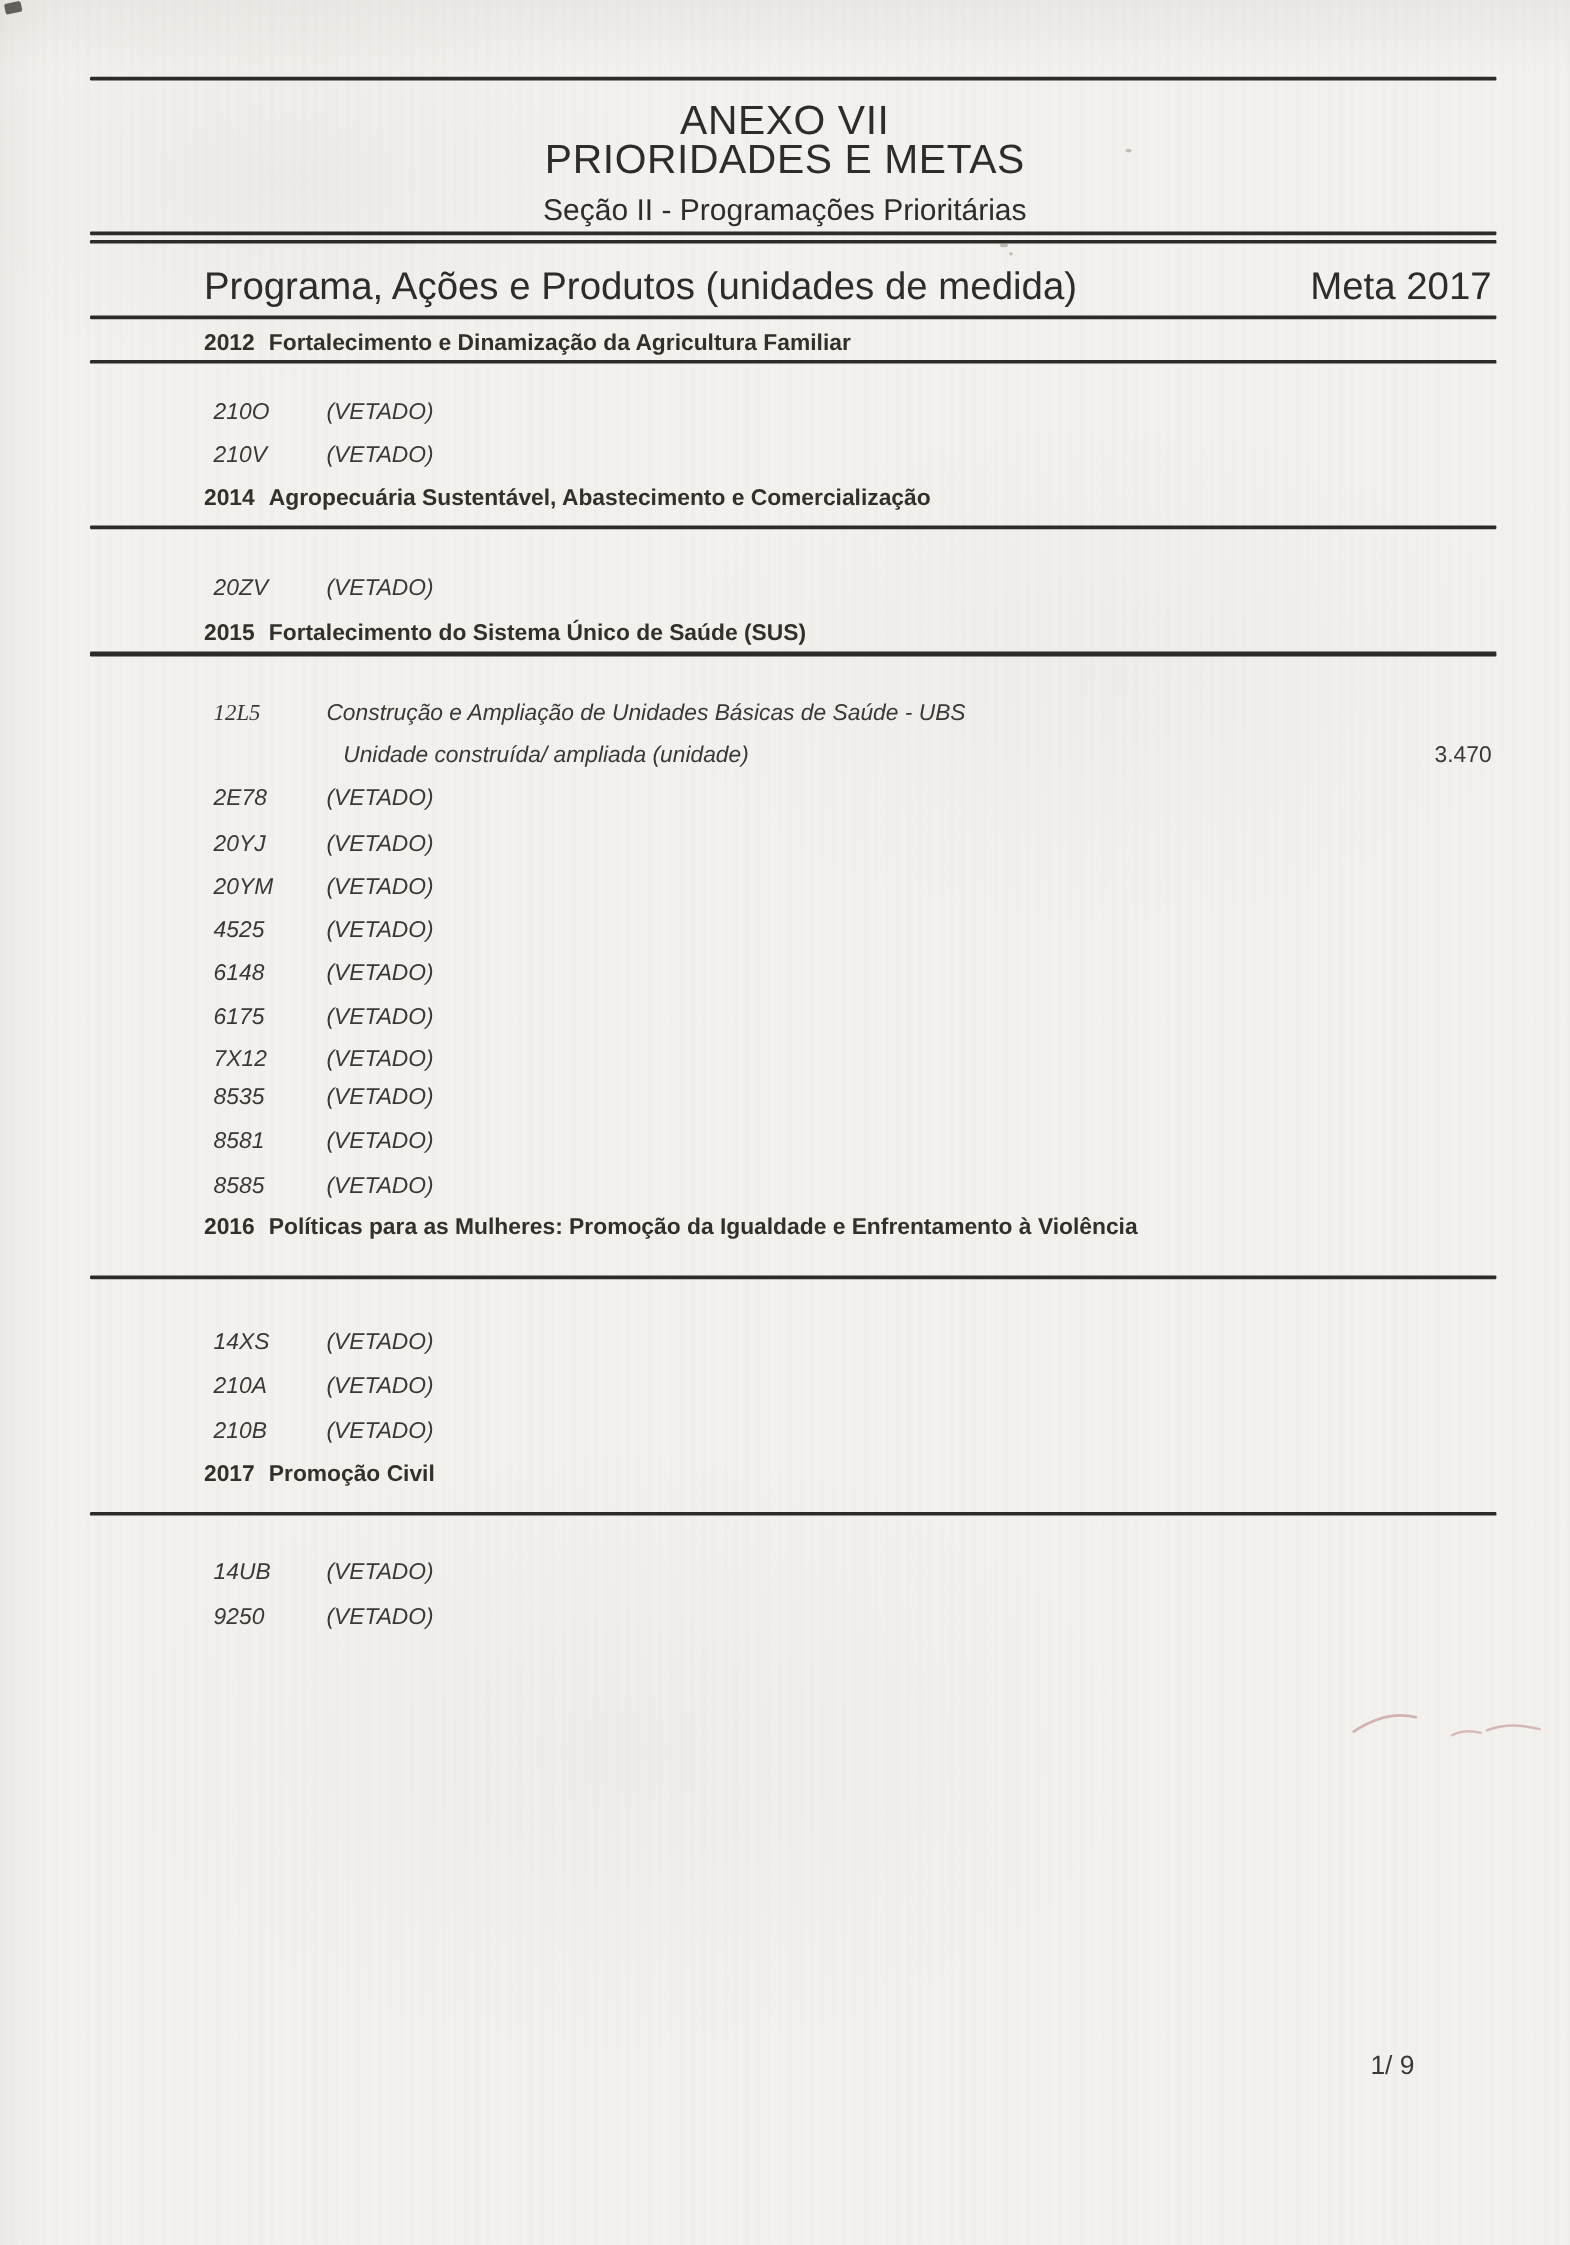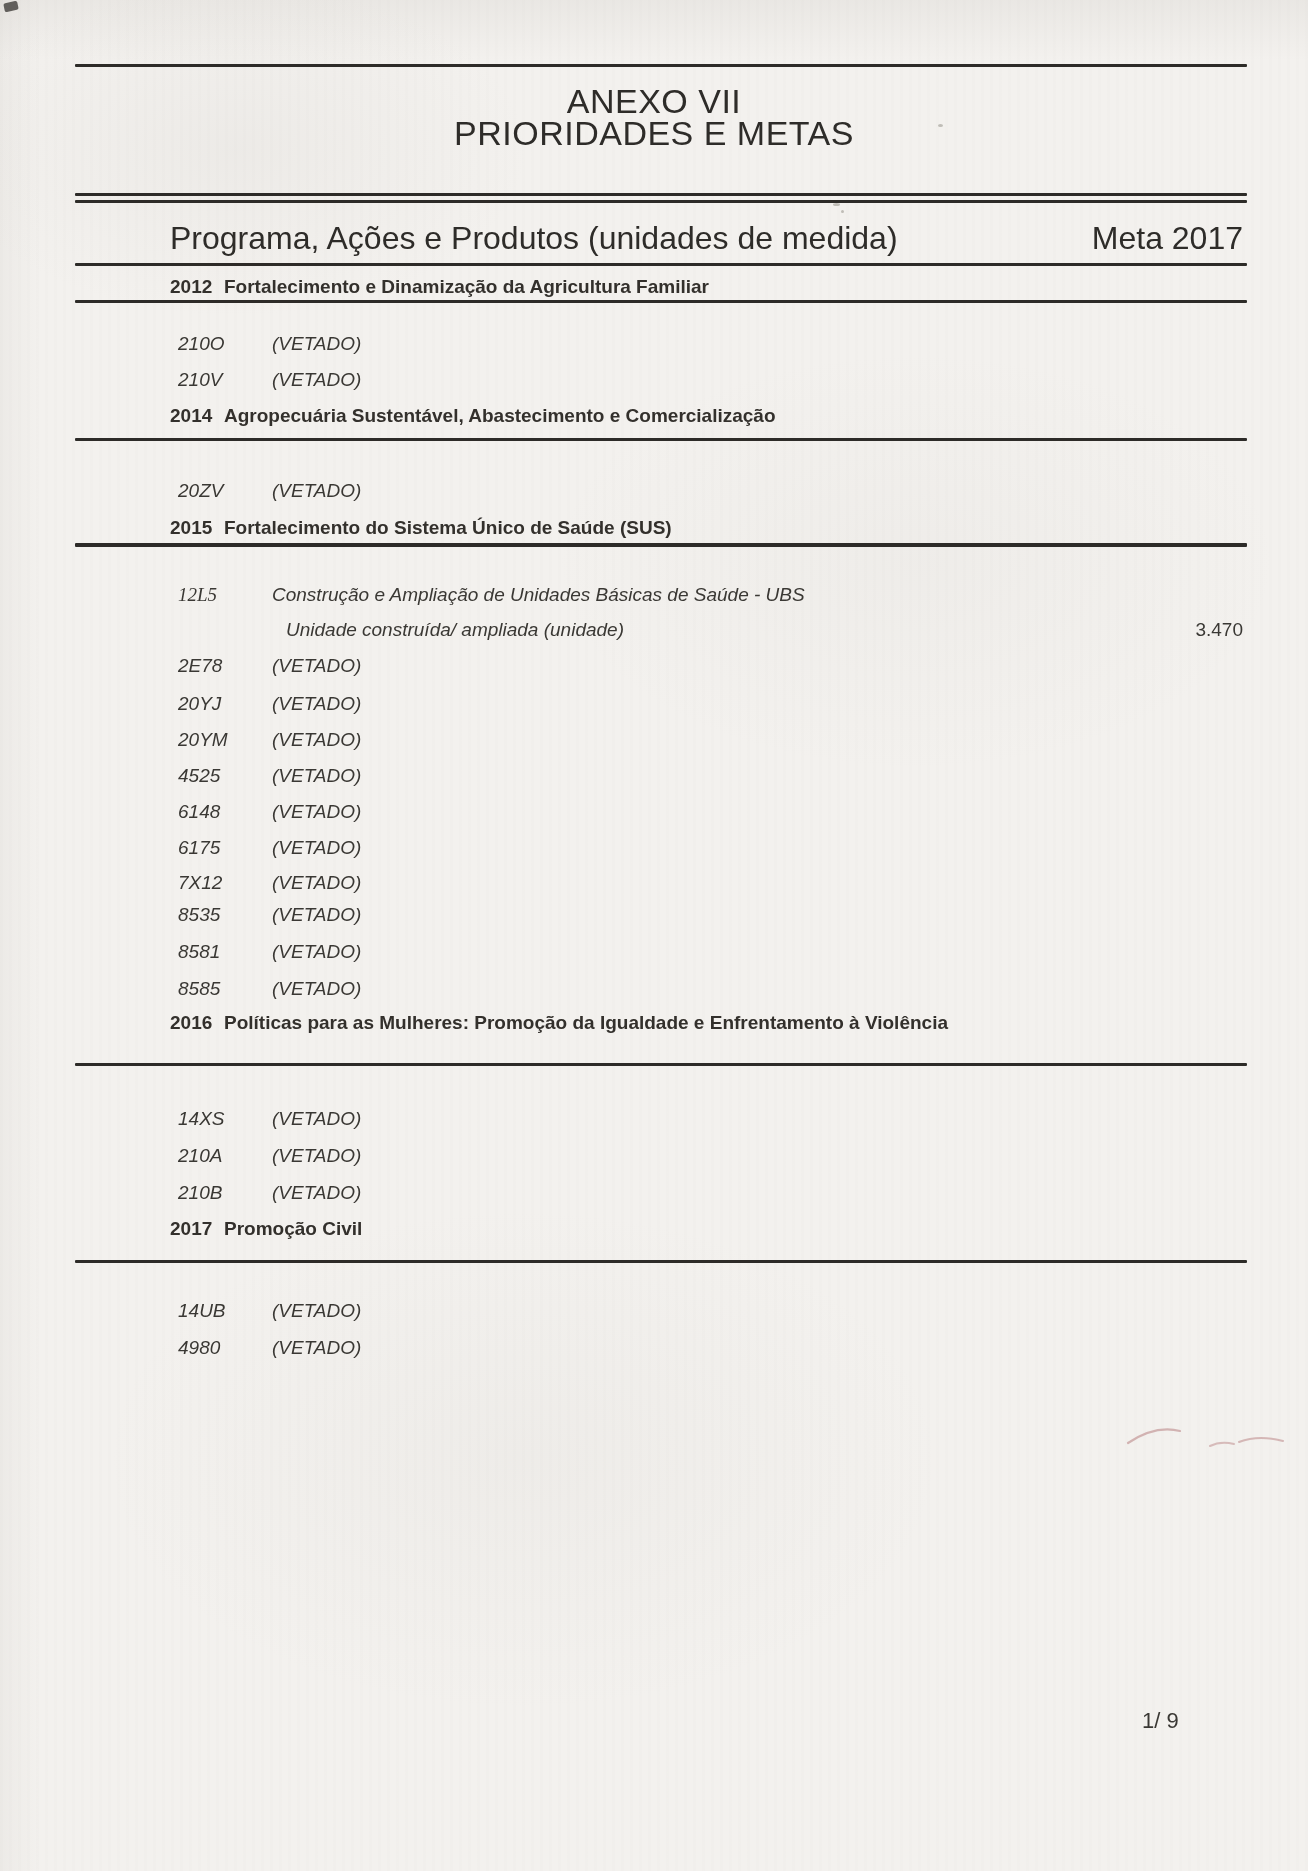--- a/index.html
+++ b/index.html
@@ -49,20 +49,21 @@
 <div class="paper">
 
   <div class="corner-mark"></div>
   <div class="speck" style="left:833px;top:203px;width:7px;height:3px;"></div>
   <div class="speck" style="left:841px;top:210px;width:3px;height:3px;"></div>
   <div class="speck" style="left:938px;top:124px;width:5px;height:3px;"></div>
 
   <div class="rule" style="top:64px;"></div>
   <div class="center-title t-big" style="top:82px;">ANEXO VII</div>
   <div class="center-title t-big" style="top:114px;">PRIORIDADES E METAS</div>
+  <div class="center-title t-section" style="top:161px;">Seção II - Programações Prioritárias</div>
   <div class="rule thin" style="top:193px;"></div>
   <div class="rule thin" style="top:200px;"></div>
 
   <div class="col-head" style="left:170px;top:220px;">Programa, Ações e Produtos (unidades de medida)</div>
   <div class="col-head right" style="right:65px;top:220px;">Meta 2017</div>
   <div class="rule" style="top:263px;"></div>
 
   <div class="rule" style="top:300px;"></div>
   <div class="rule" style="top:438px;"></div>
   <div class="rule thick" style="top:543px;"></div>
@@ -160,21 +161,21 @@
       </div>
       <div class="row program" style="top: 1218px;">
         <span class="code" style="left: 170px;">2017</span>
         <span class="text" style="left: 224px;">Promoção Civil</span>
       </div>
       <div class="row action" style="top: 1300px;">
         <span class="code" style="left: 178px;">14UB</span>
         <span class="text" style="left: 272px;">(VETADO)</span>
       </div>
       <div class="row action" style="top: 1337px;">
-        <span class="code" style="left: 178px;">4980</span>
+        <span class="code" style="left: 178px;">9250</span>
         <span class="text" style="left: 272px;">(VETADO)</span>
       </div>
     </div>
 
   <svg class="pen-mark" width="175" height="36" viewBox="0 0 175 36">
     <path d="M10,25 C 28,13 46,9 62,13" fill="none" stroke="#c79e9e" stroke-width="2.2" stroke-linecap="round" opacity="0.75"></path>
     <path d="M92,28 C 100,24 108,24 116,26" fill="none" stroke="#c79e9e" stroke-width="2" stroke-linecap="round" opacity="0.65"></path>
     <path d="M121,24 C 134,19 150,19 165,23" fill="none" stroke="#c79e9e" stroke-width="2" stroke-linecap="round" opacity="0.7"></path>
   </svg>
 

